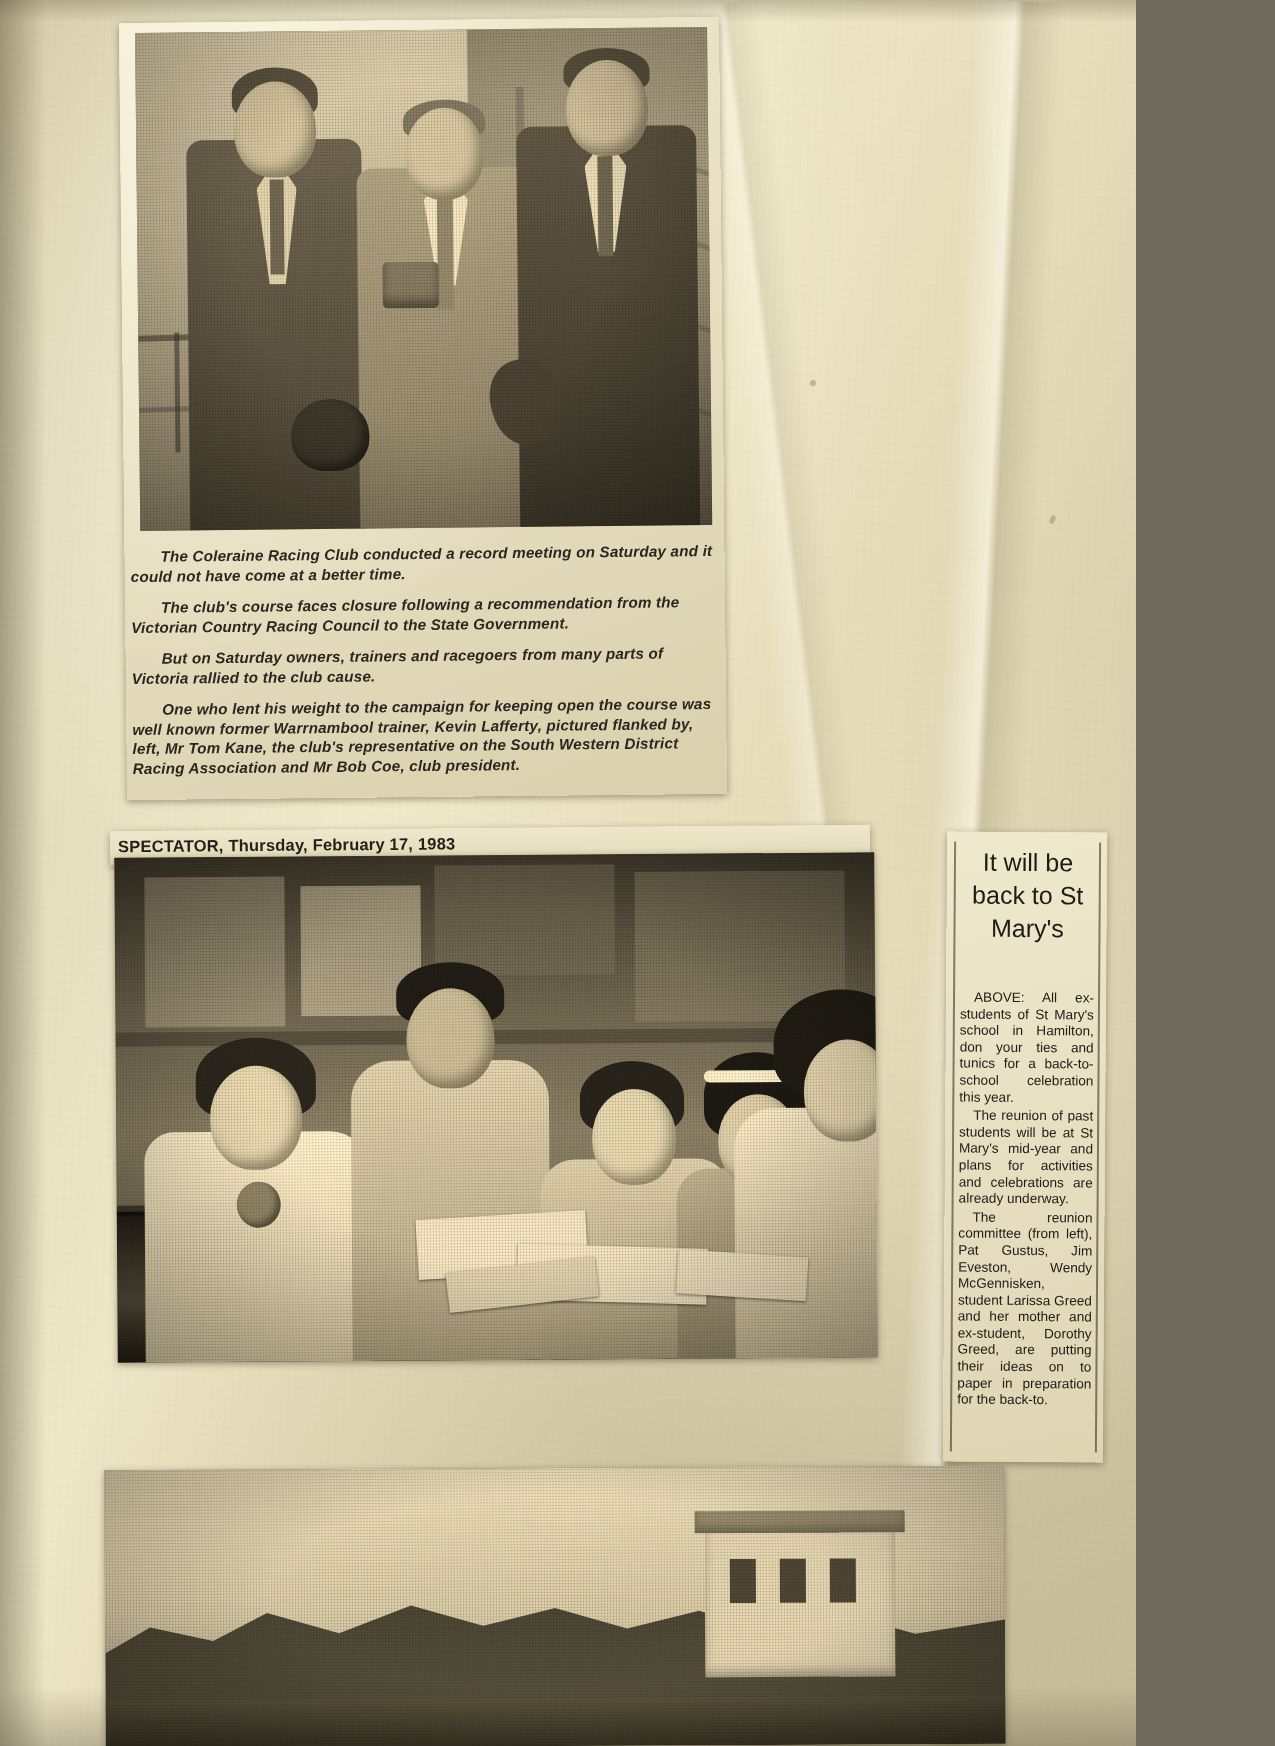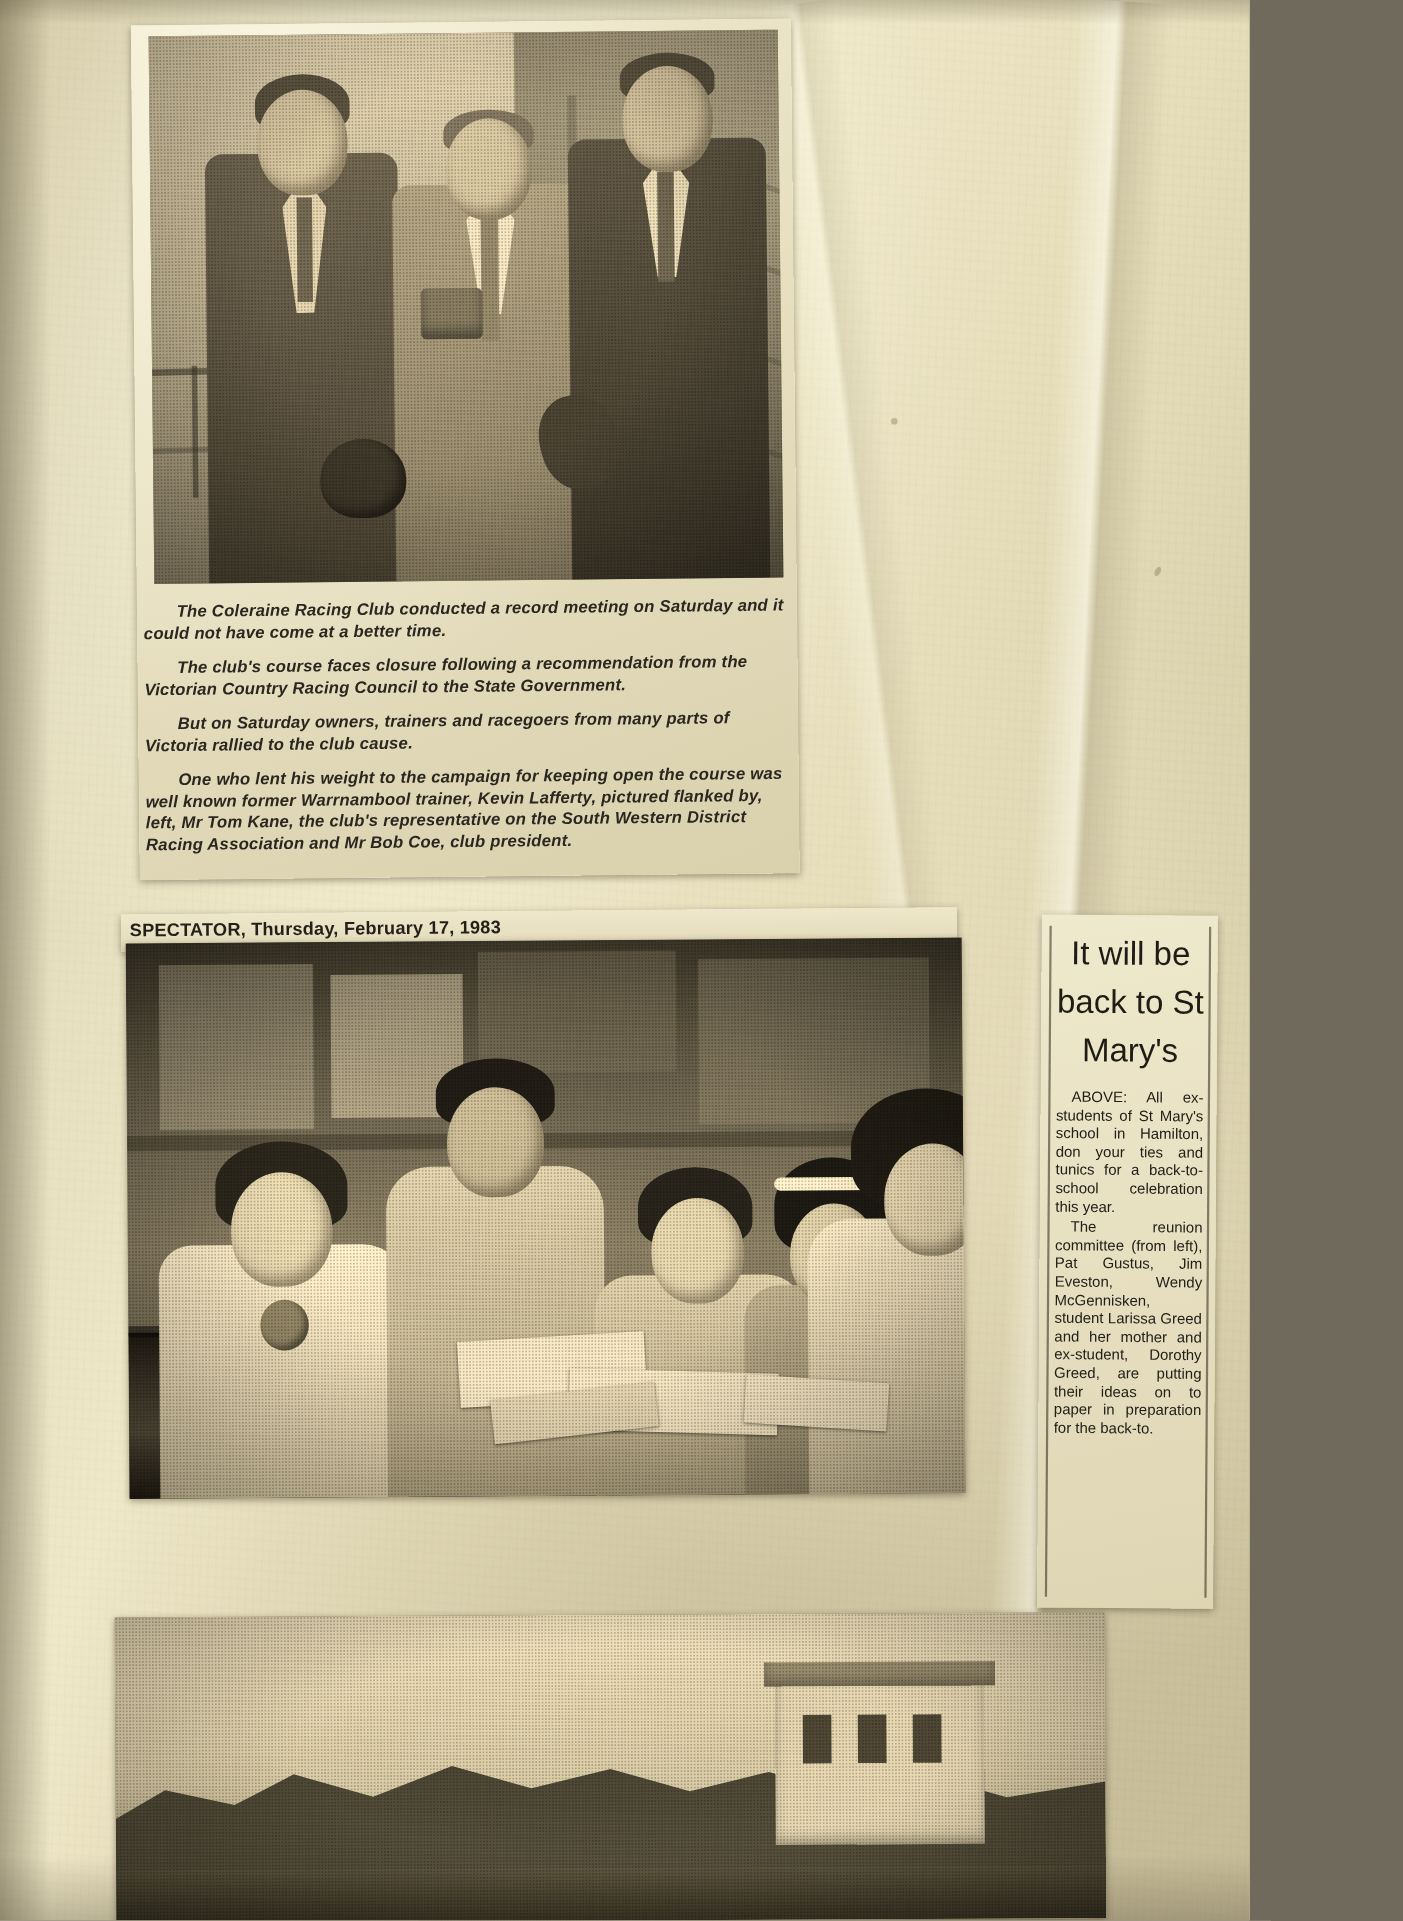--- a/index.html
+++ b/index.html
@@ -173,22 +173,22 @@
     color: #241f18;
     font-weight: bold;
     font-size: 16.5px;
     letter-spacing: 0.2px;
     white-space: nowrap;
   }
 
   
   .col-head {
     color: #1f1c16;
-    font-size: 30px;
-    line-height: 44px;
+    font-size: 25px;
+    line-height: 33px;
     text-align: center;
     font-weight: normal;
     font-family: "Liberation Sans", sans-serif;
   }
   .col-body {
     color: #23201a;
     font-size: 13.6px;
     line-height: 16.6px;
     text-align: justify;
     font-family: "Liberation Sans", sans-serif;
@@ -332,20 +332,21 @@
   </div>
 
   <div class="clipping tint" style="left:945px; top:832px; width:160px; height:630px; transform:rotate(0.4deg); background:linear-gradient(170deg,#efe9cd,#ded5b3);">
     <div class="col-rule" style="left:7px; top:10px; width:2px; height:610px;"></div>
     <div class="col-rule" style="right:6px; top:10px; width:2px; height:610px;"></div>
 
     <div class="col-head" style="position:absolute; left:14px; top:14px; width:134px;">It will be back to St Mary's</div>
 
     <div class="col-body" style="position:absolute; left:14px; top:158px; width:134px;">
       <p>ABOVE: All ex-students of St Mary's school in Hamilton, don your ties and tunics for a back-to-school celebration this year.</p>
+      <p>The reunion of past students will be at St Mary's mid-year and plans for activities and celebrations are already underway.</p>
       <p>The reunion committee (from left), Pat Gustus, Jim Eveston, Wendy McGennisken, student Larissa Greed and her mother and ex-student, Dorothy Greed, are putting their ideas on to paper in preparation for the back-to.</p>
     </div>
   </div>
 
   <div class="clipping" style="left:105px; top:1468px; width:900px; height:278px; transform:rotate(-0.3deg);">
     <div class="photo" style="position:absolute; inset:0;">
       <div class="p3-sky"></div>
 
       <div class="p3-trees" style="clip-path: polygon(0 45%, 5% 30%, 12% 38%, 18% 22%, 26% 34%, 34% 18%, 42% 30%, 50% 20%, 58% 32%, 66% 22%, 74% 34%, 82% 24%, 90% 36%, 100% 28%, 100% 100%, 0 100%);"></div>
 

